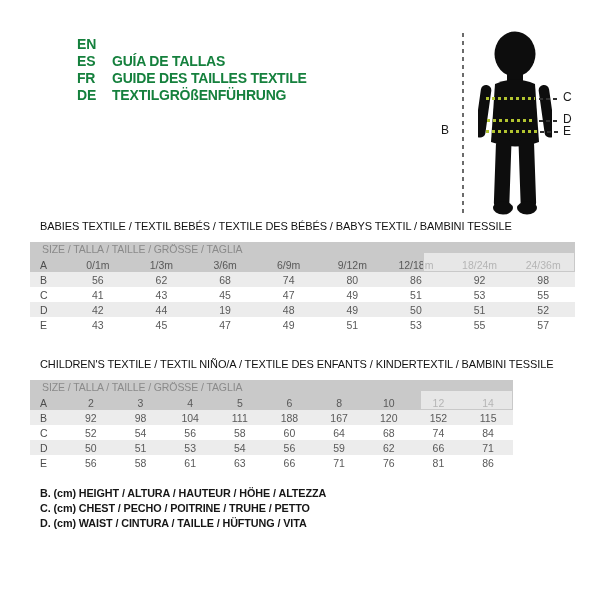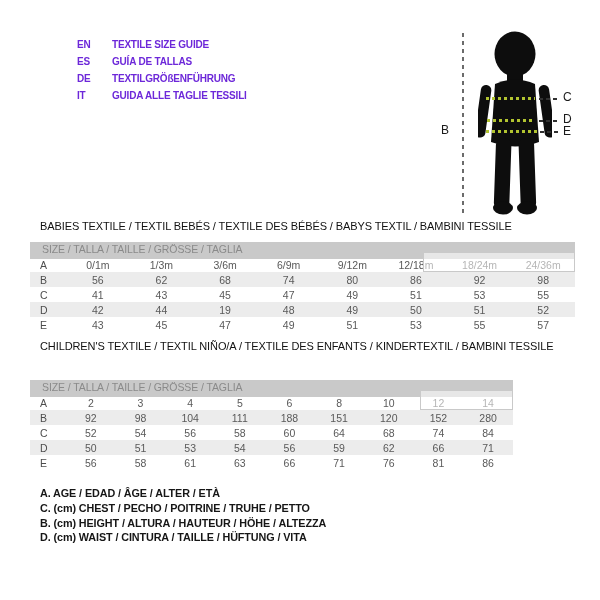--- a/index.html
+++ b/index.html
@@ -1,40 +1,40 @@
 <!DOCTYPE html>
 <html><head>
 <meta charset="utf-8">
 <style>
   html,body{margin:0;padding:0;background:#fff;}
   .page{position:relative;width:600px;height:600px;background:#ffffff;overflow:hidden;
         font-family:"Liberation Sans",sans-serif;color:#1b1b1b;}
 
   
   .lang-block{position:absolute;left:40px;top:36px;}
-  .lang-row{display:flex;font-weight:bold;font-size:10px;line-height:17px;letter-spacing:-0.2px;color:#6d28d9;padding-left:37px;}
+  .lang-row{display:flex;font-weight:bold;font-size:14px;line-height:17px;letter-spacing:-0.2px;color:#15803d;padding-left:37px;}
   .lang-code{width:35px;flex:0 0 35px;}
 
   
   .figure-area{position:absolute;left:440px;top:28px;width:158px;height:194px;}
   .vline{position:absolute;left:22px;top:5px;width:2px;height:181px;
          background:repeating-linear-gradient(180deg,#6b6b6b 0 4px,transparent 4px 8px);}
   .m-label{position:absolute;font-size:12px;color:#1a1a1a;}
   .child-svg{position:absolute;left:38px;top:2px;}
   .mline{position:absolute;z-index:3;}
   .mline.green{height:3px;background:repeating-linear-gradient(90deg,#b2c430 0 3px,transparent 3px 6px);}
   .mline.dark{height:2px;background:repeating-linear-gradient(90deg,#303030 0 4px,transparent 4px 7px);}
 
   
   .sec-title{position:absolute;left:40px;font-weight:normal;font-size:11px;letter-spacing:-0.1px;color:#111;white-space:nowrap;}
   .sec-title.babies{top:220px;}
-  .sec-title.children{top:340px;}
-
-  
-  .bar{position:absolute;left:30px;height:17px;background:#c9c9c9;color:#8a8a8a;
+  .sec-title.children{top:358px;}
+
+  
+  .bar{position:absolute;left:30px;height:30px;background:#c9c9c9;color:#8a8a8a;
        font-size:10.5px;line-height:15px;padding-left:12px;box-sizing:border-box;letter-spacing:-0.1px;}
   .bar.babies{top:242px;width:545px;}
   .bar.children{top:380px;width:483px;}
 
   
   table.size-table{position:absolute;left:30px;border-collapse:collapse;table-layout:fixed;
                    font-size:10.5px;color:#595959;}
   table.size-table.babies{top:257px;width:545px;}
   table.size-table.children{top:395px;width:483px;}
   table.size-table td{height:15px;padding:0;text-align:center;white-space:nowrap;overflow:hidden;}
@@ -51,33 +51,32 @@
           line-height:14.8px;letter-spacing:-0.1px;color:#161616;}
 </style>
 </head>
 <body>
 
 <div class="page">
 
   <div class="lang-block">
     <div class="lang-row">
       <span class="lang-code">EN</span>
-      <span class="lang-title">TEXTILE SIZE GUIDE</span>
     </div>
     <div class="lang-row">
       <span class="lang-code">ES</span>
       <span class="lang-title">GUÍA DE TALLAS</span>
     </div>
     <div class="lang-row">
+      <span class="lang-code">FR</span>
+      <span class="lang-title">GUIDE DES TAILLES TEXTILE</span>
+    </div>
+    <div class="lang-row">
       <span class="lang-code">DE</span>
       <span class="lang-title">TEXTILGRÖßENFÜHRUNG</span>
-    </div>
-    <div class="lang-row">
-      <span class="lang-code">IT</span>
-      <span class="lang-title">GUIDA ALLE TAGLIE TESSILI</span>
     </div>
   </div>
 
   <div class="figure-area">
     <div class="vline"></div>
     <span class="m-label" style="left:1px;top:95px;">B</span>
 
     <svg class="child-svg" width="74" height="186" viewBox="0 0 74 186" xmlns="http://www.w3.org/2000/svg">
       <g fill="#0d0d0d">
         <ellipse cx="37" cy="24" rx="20.5" ry="22.5"></ellipse>
@@ -184,24 +183,24 @@
           <td>12</td>
           <td>14</td>
         </tr>
         <tr>
           <td class="rowlabel">B</td>
           <td>92</td>
           <td>98</td>
           <td>104</td>
           <td>111</td>
           <td>188</td>
-          <td>151</td>
+          <td>167</td>
           <td>120</td>
           <td>152</td>
-          <td>280</td>
+          <td>115</td>
         </tr>
         <tr>
           <td class="rowlabel">C</td>
           <td>52</td>
           <td>54</td>
           <td>56</td>
           <td>58</td>
           <td>60</td>
           <td>64</td>
           <td>68</td>
@@ -230,19 +229,18 @@
           <td>71</td>
           <td>76</td>
           <td>81</td>
           <td>86</td>
         </tr>
       </tbody>
   </table>
   <div class="wm-box children"></div>
 
   <div class="legend">
-    <div>A. AGE / EDAD / ÂGE / ALTER / ETÀ</div>
+    <div>B. (cm) HEIGHT / ALTURA / HAUTEUR / HÖHE / ALTEZZA</div>
     <div>C. (cm) CHEST / PECHO / POITRINE / TRUHE / PETTO</div>
-    <div>B. (cm) HEIGHT / ALTURA / HAUTEUR / HÖHE / ALTEZZA</div>
     <div>D. (cm) WAIST / CINTURA / TAILLE / HÜFTUNG / VITA</div>
   </div>
 
 </div>
 
 </body></html>

